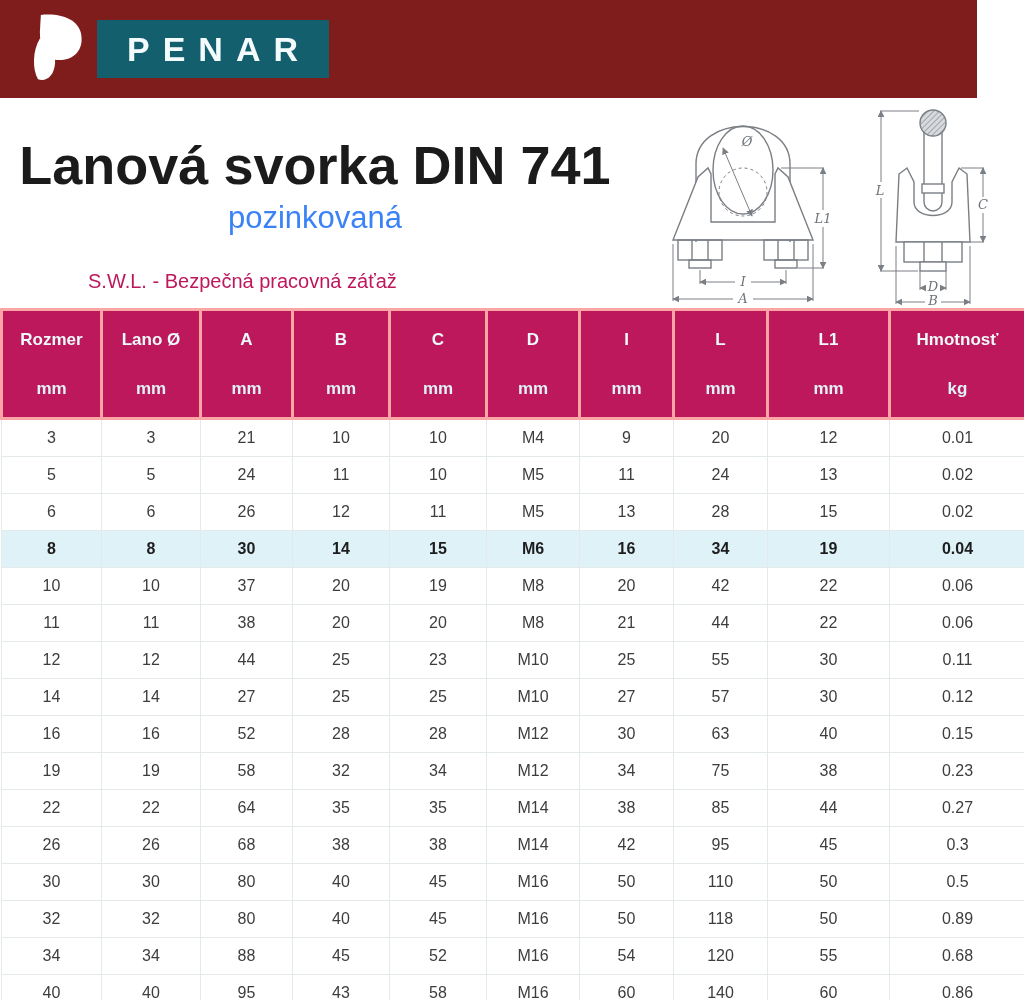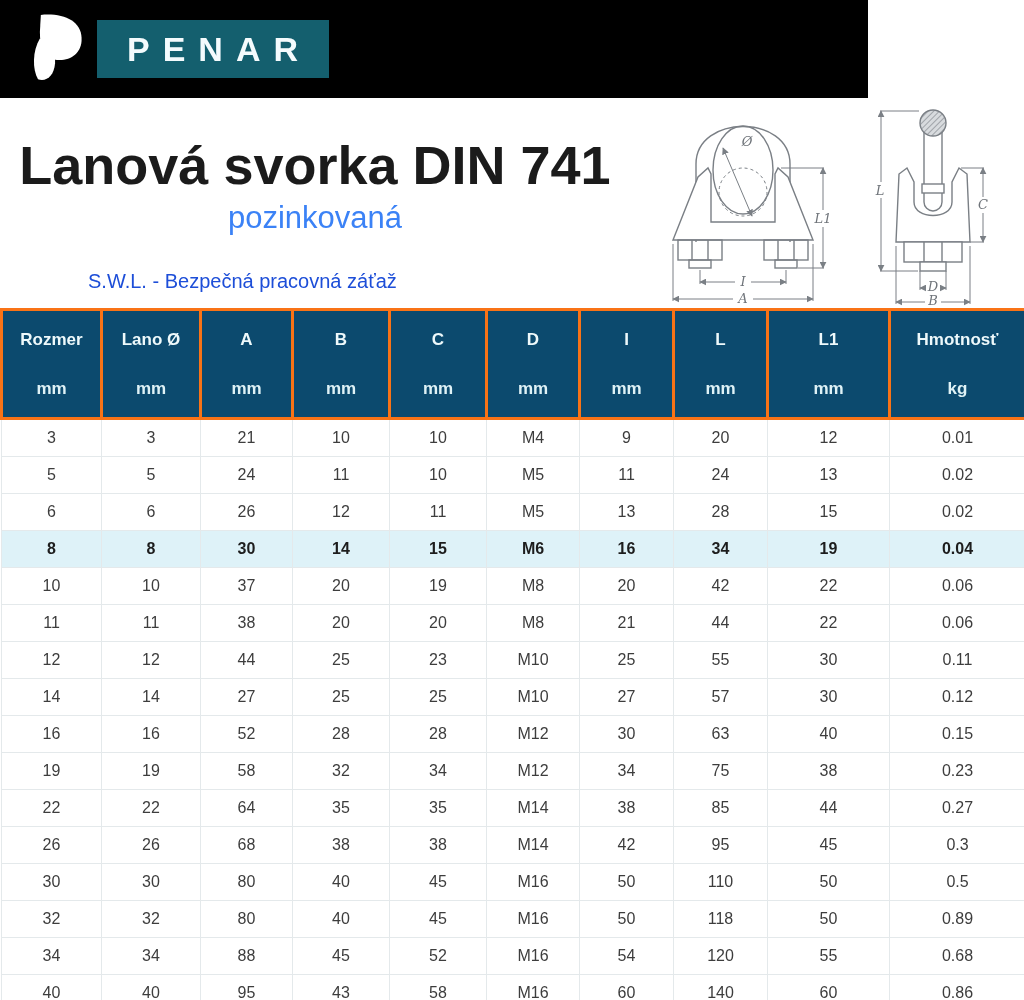--- a/index.html
+++ b/index.html
@@ -1,41 +1,41 @@
 <!DOCTYPE html>
 <html><head>
 <meta charset="utf-8">
 <style>
   html,body{margin:0;padding:0;}
   body{font-family:"Liberation Sans","DejaVu Sans",sans-serif;background:#ffffff;}
   .page{position:relative;width:1024px;height:1000px;background:#ffffff;overflow:hidden;}
 
   
-  .topbar{position:absolute;left:0;top:0;width:868px;height:98px;background:#000000;
+  .topbar{position:absolute;left:0;top:0;width:977px;height:98px;background:#7f1d1d;
           display:flex;align-items:center;}
   .logo-wrap{margin-left:27px;width:58px;height:72px;display:flex;align-items:center;}
   .brand-box{margin-left:12px;background:#145f6e;height:58px;display:flex;align-items:center;
              padding:0 18px 0 30px;}
   .brand-name{color:#f4fbfd;font-size:34px;font-weight:700;letter-spacing:13px;line-height:1;}
 
   
   .titles{position:absolute;left:0;top:98px;width:630px;}
   .title{margin:38px 0 0 0;text-align:center;font-size:54px;font-weight:700;color:#1b1b1b;line-height:1.1;}
   .subtitle{margin:6px 0 0 0;text-align:center;font-size:31px;font-weight:400;color:#3b82f6;line-height:1.1;}
-  .swl-note{margin:34px 0 0 88px;font-size:20px;color:#1d4ed8;line-height:1.2;}
+  .swl-note{margin:34px 0 0 88px;font-size:20px;color:#be185d;line-height:1.2;}
 
   
   .drawing{position:absolute;left:648px;top:102px;width:374px;height:204px;}
   .drawing svg{display:block;}
   .dim-text{font-family:"DejaVu Serif","Liberation Serif",serif;font-style:italic;
             fill:#6f747a;font-size:13px;}
 
   
   table.dims{position:absolute;left:0;top:308px;width:1024px;border-collapse:collapse;table-layout:fixed;}
-  table.dims th{background:#0c4a6e;border:3px solid #f97316;padding:20px 2px;
+  table.dims th{background:#be185d;border:3px solid #fca5a5;padding:20px 2px;
                 color:#eef9fb;font-size:17px;font-weight:700;vertical-align:middle;}
   table.dims th .h-label{margin-bottom:18px;line-height:1;}
   table.dims th .h-unit{line-height:1;color:#dff2f6;margin-top:32px;}
   table.dims td{background:#ffffff;border:1px solid #e4e9eb;text-align:center;
                 padding:8px 2px;font-size:16px;color:#3d3d3d;line-height:20px;}
   table.dims tr.highlight td{background:#def2f8;font-weight:700;color:#1d1d1d;}
 </style>
 </head>
 <body>
 

